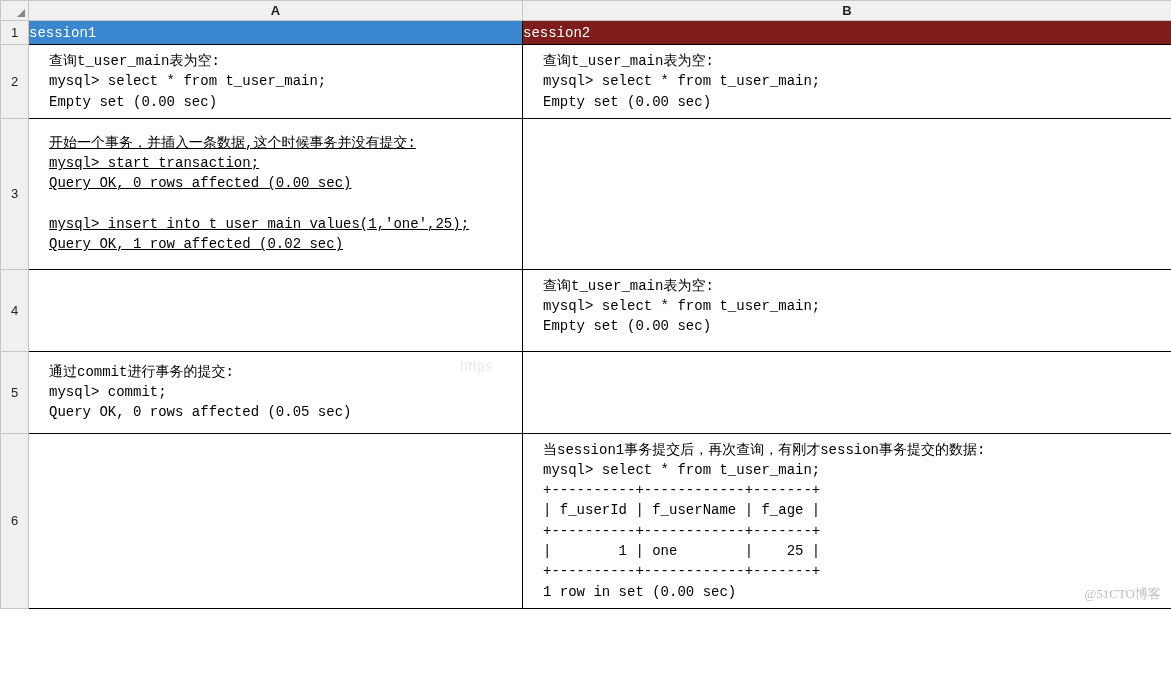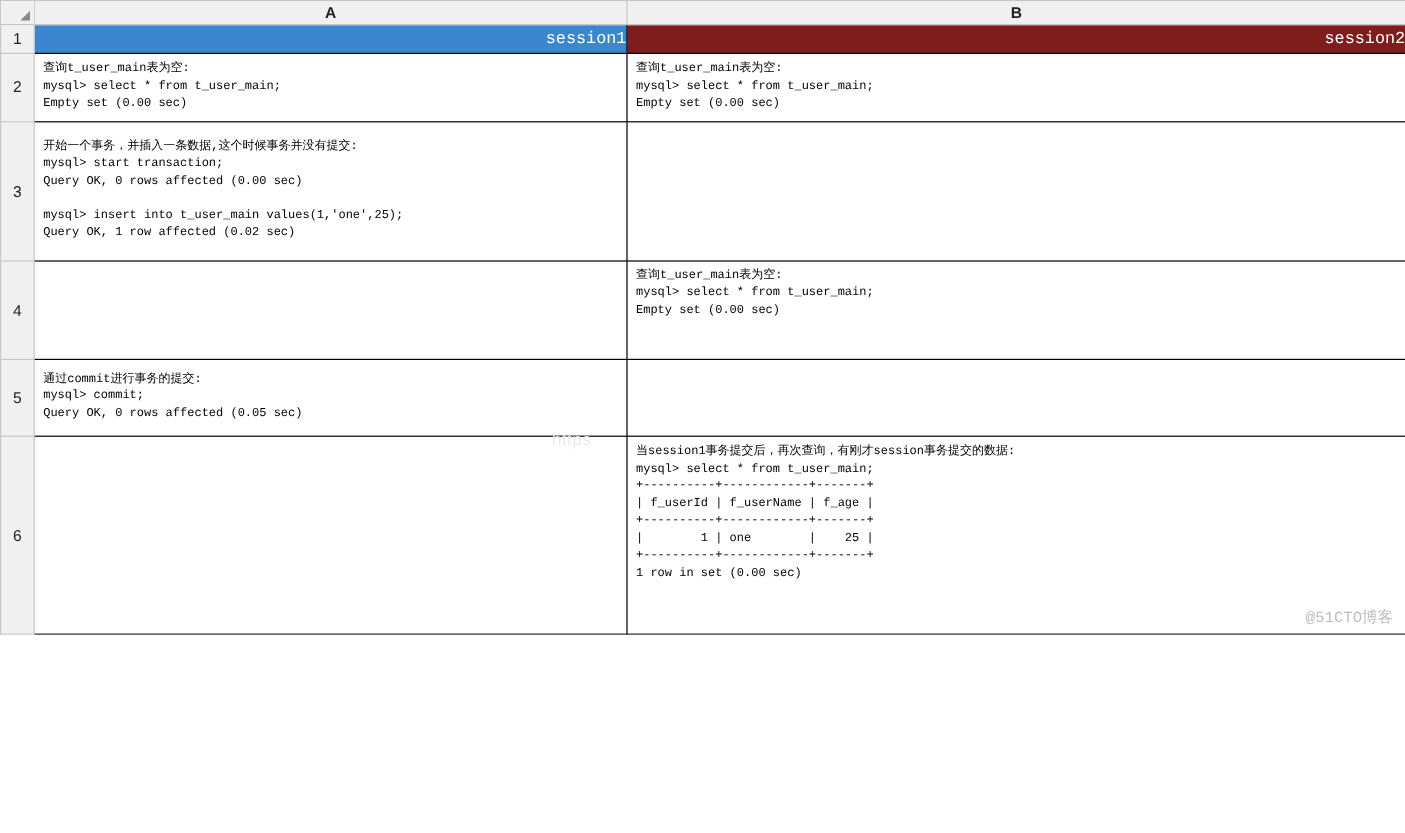--- a/index.html
+++ b/index.html
@@ -52,45 +52,45 @@
     background: #f0f0f0;
     border: 1px solid #c6c6c6;
     text-align: center;
     color: #222;
     font-size: 13px;
     vertical-align: middle;
     padding: 0;
   }
   td.cell {
     border: 1px solid #000;
-    padding: 6px 7px;
+    padding: 6px 20px;
     vertical-align: top;
     white-space: pre-wrap;
     font-family: SimSun, "Courier New", monospace;
-    font-size: 10px;
+    font-size: 14px;
     line-height: 1.45;
   }
   td.header-cell {
     border: 1px solid #000;
-    text-align: right;
+    text-align: left;
     color: #fff;
     font-family: SimSun, "Courier New", monospace;
     font-size: 14px;
     padding: 2px 0;
     height: 24px;
   }
   .hdr-a { background: #3a87d0; }
   .hdr-b { background: #7f1d1d; }
   .watermark {
     position: absolute;
     right: 10px;
     bottom: 6px;
     color: #bdbdbd;
     font-size: 13px;
-    font-family: Liberation Mono, monospace;
+    font-family: Liberation Serif, serif;
     pointer-events: none;
   }
   .wm-center{
     position:absolute;
     left:460px;
     top:358px;
     color:#e9e9e9;
     font-size:14px;
     letter-spacing:0.5px;
     font-family:Arial,sans-serif;
@@ -122,21 +122,21 @@
       <td class="rownum">2</td>
       <td class="cell">查询t_user_main表为空:
 mysql&gt; select * from t_user_main;
 Empty set (0.00 sec)</td>
       <td class="cell">查询t_user_main表为空:
 mysql&gt; select * from t_user_main;
 Empty set (0.00 sec)</td>
     </tr>
     <tr>
       <td class="rownum">3</td>
-      <td class="cell" style="padding-top:14px;padding-bottom:14px;">开始一个事务，并插入一条数据,这个时候事务并没有提交:
+      <td class="cell" style="padding-top:14px;padding-bottom:14px;text-decoration:underline;">开始一个事务，并插入一条数据,这个时候事务并没有提交:
 mysql&gt; start transaction;
 Query OK, 0 rows affected (0.00 sec)
 
 mysql&gt; insert into t_user_main values(1,'one',25);
 Query OK, 1 row affected (0.02 sec)</td>
       <td class="cell"></td>
     </tr>
     <tr>
       <td class="rownum">4</td>
       <td class="cell" style="height:82px;"></td>

